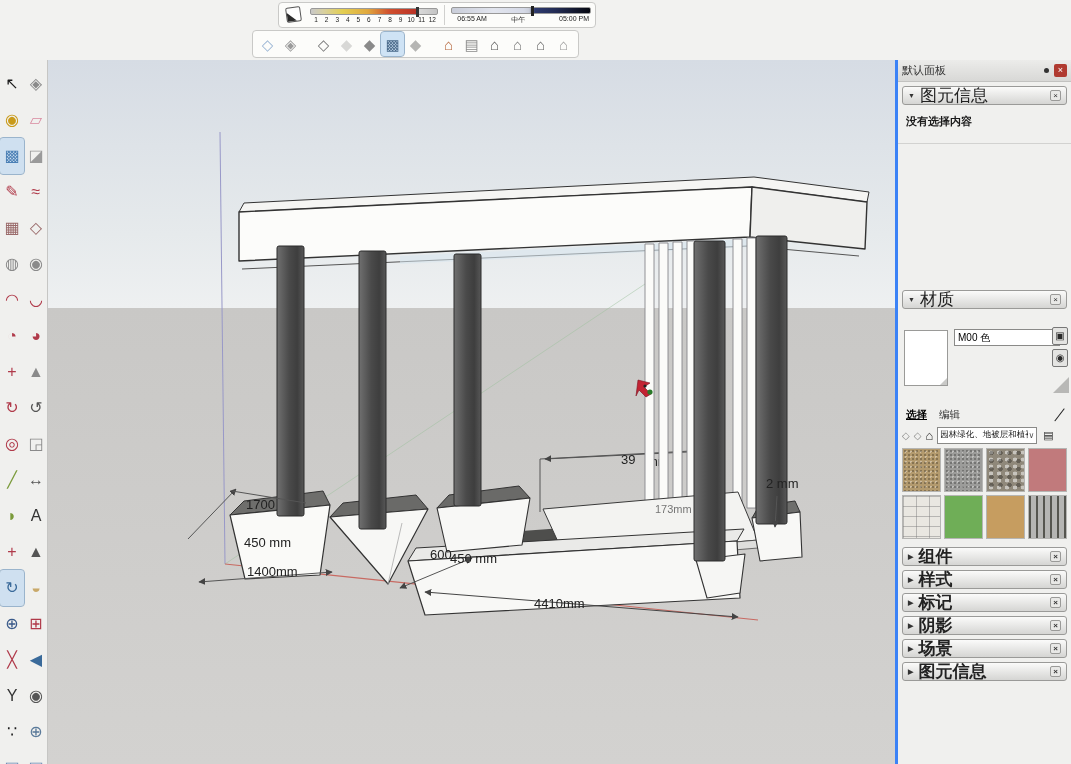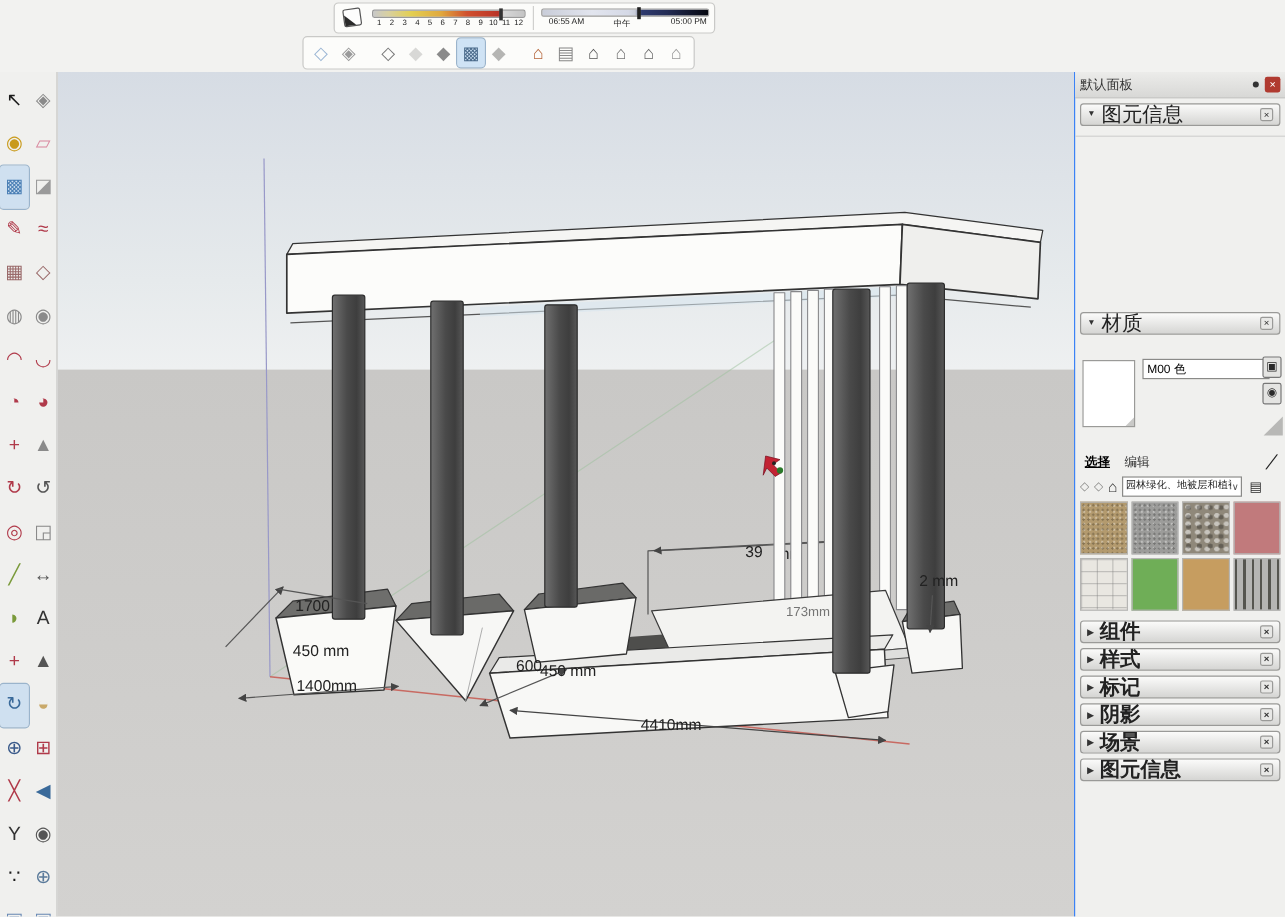--- a/index.html
+++ b/index.html
@@ -47,21 +47,21 @@
   .ltool.sel { background:#cfe0f0; outline:1px solid #9ab4cc; }
 
   
   .canvas { position:absolute; left:48px; top:60px; width:847px; height:704px; }
   .canvas svg { display:block; width:100%; height:100%; }
   .dim { font-family:"Liberation Sans", sans-serif; font-size:13px; fill:#222; }
   .dim-sm { font-family:"Liberation Sans", sans-serif; font-size:11px; fill:#555; }
 
   
   .right-panel { position:absolute; left:895px; top:60px; width:176px; bottom:0;
-    background:#f0f0ee; border-left:1px solid #3b82f6; font-size:11px; color:#222; }
+    background:#f0f0ee; border-left:3px solid #3b82f6; font-size:11px; color:#222; }
   .tray-title { height:22px; background:linear-gradient(#ececea,#d8d8d6); border-bottom:1px solid #c2c2c0;
     display:flex; align-items:center; padding:0 4px; }
   .tray-title .lbl { flex:1; font-size:11px; color:#333; }
   .tray-pin { width:5px; height:5px; background:#333; border-radius:50%; margin-right:5px; cursor:pointer; }
   .tray-close { width:13px; height:13px; background:#b03a30; color:#fff; font-size:9px; line-height:12px;
     text-align:center; border-radius:2px; cursor:pointer; }
   .sec-header { height:19px; margin:4px 4px 0 4px; background:linear-gradient(#fbfbfa,#d5d5d3);
     border:1px solid #9a9a98; border-radius:3px; display:flex; align-items:center; padding:0 5px; cursor:pointer; }
   .sec-header .tri { font-size:7px; color:#333; margin-right:5px; }
   .sec-header .lbl { flex:1; font-size:17px; color:#222; }
@@ -485,20 +485,21 @@
       <span class="lbl">默认面板</span>
       <span class="tray-pin"></span>
       <span class="tray-close">×</span>
     </div>
 
     <div class="sec-header">
       <span class="tri">▼</span>
       <span class="lbl">图元信息</span>
       <span class="x">×</span>
     </div>
+    <div class="ebody">没有选择内容</div>
     <div class="hr"></div>
     <div class="spacer-e"></div>
 
     <div class="sec-header">
       <span class="tri">▼</span>
       <span class="lbl">材质</span>
       <span class="x">×</span>
     </div>
     <div class="mat-body">
       <div class="mat-preview"></div>

